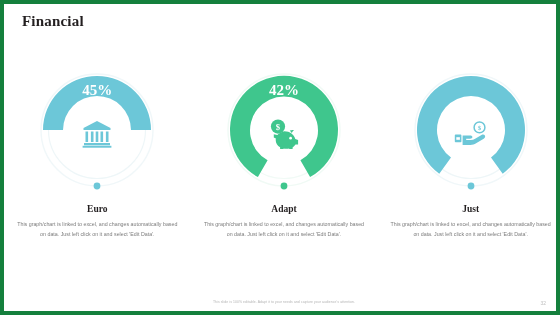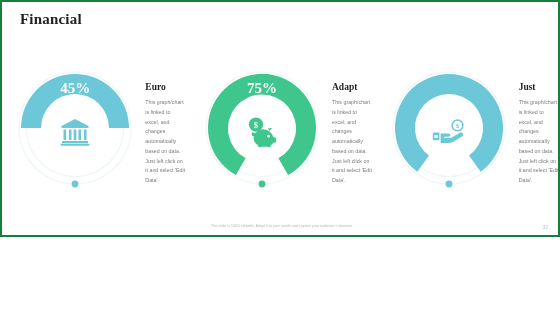--- a/index.html
+++ b/index.html
@@ -11,23 +11,23 @@
   }
 
   body {
     font-family: "Liberation Sans", sans-serif;
     background: #ffffff;
   }
 
   .slide {
     position: relative;
     width: 560px;
-    height: 237px;
+    height: 315px;
     background: #ffffff;
-    border: 2px solid #15803d;
+    border: 4px solid #15803d;
     overflow: hidden;
   }
 
   
   .slide-title {
     position: absolute;
     left: 18px;
     top: 9px;
     font-family: "Liberation Serif", serif;
     font-size: 15px;
@@ -43,21 +43,21 @@
     top: 56px;
     width: 560px;
     display: flex;
     justify-content: space-around;
     align-items: flex-start;
   }
 
   .column {
     width: 180px;
     display: flex;
-    flex-direction: row;
+    flex-direction: column;
     align-items: center;
   }
 
   
   .donut-wrap {
     position: relative;
     width: 140px;
     height: 140px;
   }
 
@@ -90,22 +90,23 @@
     align-items: center;
     justify-content: center;
     padding-top: 8px;
     pointer-events: none;
   }
 
   .icon-holder svg { display: block; }
 
   
   .caption {
-    margin-top: 12px;
+    margin-top: 4px;
     width: 165px;
+    text-align: center;
   }
 
   .caption-title {
     font-family: "Liberation Serif", serif;
     font-size: 9.5px;
     font-weight: bold;
     color: #231f20;
     margin-bottom: 6px;
   }
 
@@ -176,21 +177,21 @@
     </div>
 
     <div class="column">
       <div class="donut-wrap">
         <svg class="donut-svg" viewBox="0 0 140 140">
           <circle cx="70" cy="70" r="56" fill="none" stroke="#f0faf5" stroke-width="1.4"></circle>
           <circle cx="70" cy="70" r="48.5" fill="none" stroke="#f1faf6" stroke-width="1.2"></circle>
           <path d="M 43.9 117.1 A 54 54 0 1 1 96.1 117.1 L 86.4 100.2 A 34 34 0 1 0 53.6 100.2 Z" fill="#3fc68d"></path>
           <circle cx="70" cy="126" r="3.4" fill="#3fc68d"></circle>
         </svg>
-        <div class="pct-label">75%</div>
+        <div class="pct-label">42%</div>
         <div class="icon-holder">
           <svg width="32" height="30" viewBox="0 0 32 30" fill="#3fc68d">
             <circle cx="10" cy="7.6" r="7.1"></circle>
             <text x="10" y="11.1" font-family="Liberation Serif, serif" font-size="8.6" font-weight="bold" fill="#ffffff" text-anchor="middle">$</text>
             <path d="M16.4 12.3 c5.4 0 9.9 3.4 10.9 7.8 l2.8 0.9 l0 4.6 l-2.6 0 c-0.7 1.1 -1.7 2.1 -2.9 2.8 l0 1.6 l-3.4 0 l0 -0.6 c-0.9 0.2 -1.8 0.3 -2.8 0.3 c-1 0 -2 -0.1 -2.9 -0.3 l0 0.6 l-3.4 0 l0 -1.7 c-2.7 -1.7 -4.4 -4.4 -4.4 -7.4 c0 -0.5 0.1 -1 0.2 -1.5 l-2.1 -1 l0 -3.2 l3.5 0.9 c1.7 -1.9 4.2 -3.3 7.1 -3.8 Z"></path>
             <circle cx="22.6" cy="19.2" r="1.35" fill="#ffffff"></circle>
             <path d="M21.8 11.6 c1.3 -0.6 2.8 -0.8 4.2 -0.6 c-1.1 0.8 -1.8 1.9 -2.2 3.1 Z"></path>
           </svg>
         </div>
       </div>

